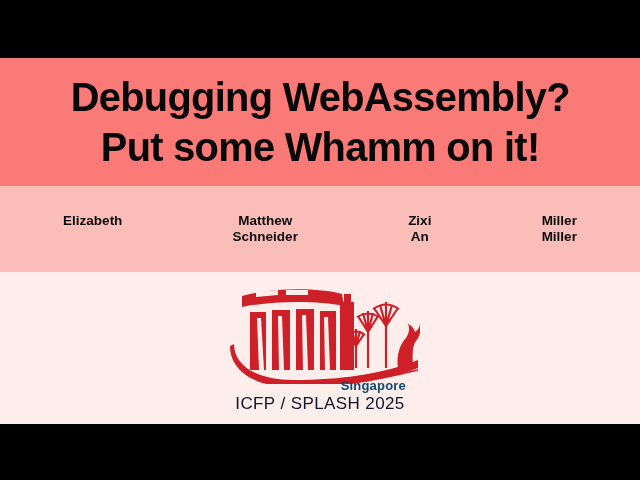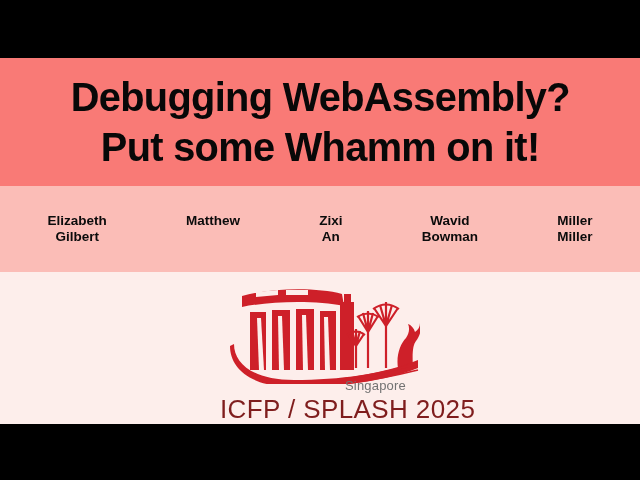--- a/index.html
+++ b/index.html
@@ -113,35 +113,35 @@
   .logo-art {
     position: absolute;
     left: 0; top: 0;
     width: 200px;
     height: 100px;
   }
   .logo-singapore {
     position: absolute;
     right: 14px;
     top: 94px;
-    color: #737373;
+    color: #0c4a6e;
     font-family: "Liberation Sans", sans-serif;
     font-size: 13px;
-    font-weight: normal;
+    font-weight: bold;
     letter-spacing: 0.2px;
   }
   .logo-conf {
     position: absolute;
     left: 0;
     top: 110px;
     width: 200px;
     text-align: center;
-    color: #7f1d1d;
-    font-family: "Liberation Sans", sans-serif;
-    font-size: 26px;
+    color: #0f172a;
+    font-family: "Liberation Sans", sans-serif;
+    font-size: 17px;
     font-weight: normal;
     letter-spacing: 0.4px;
     white-space: nowrap;
   }
 </style>
 </head>
 <body>
 
 <div class="slide">
 
@@ -150,37 +150,33 @@
   <div class="title-band">
     <div class="title-line">Debugging WebAssembly?</div>
     <div class="title-line">Put some Whamm on it!</div>
   </div>
 
   <div class="authors-band">
     <div class="authors-row">
 
       <div class="author">
         <span class="given">Elizabeth</span>
-        <span class="family">Gilbert</span>
       </div>
 
       <div class="author">
         <span class="given">Matthew</span>
+        <span class="family">Schneider</span>
       </div>
 
       <div class="author">
         <span class="given">Zixi</span>
         <span class="family">An</span>
       </div>
 
 
-      <div class="author">
-        <span class="given">Wavid</span>
-        <span class="family">Bowman</span>
-      </div>
 
 
 
       <div class="author">
         <span class="given">Miller</span>
         <span class="family">Miller</span>
       </div>
 
     </div>
   </div>

